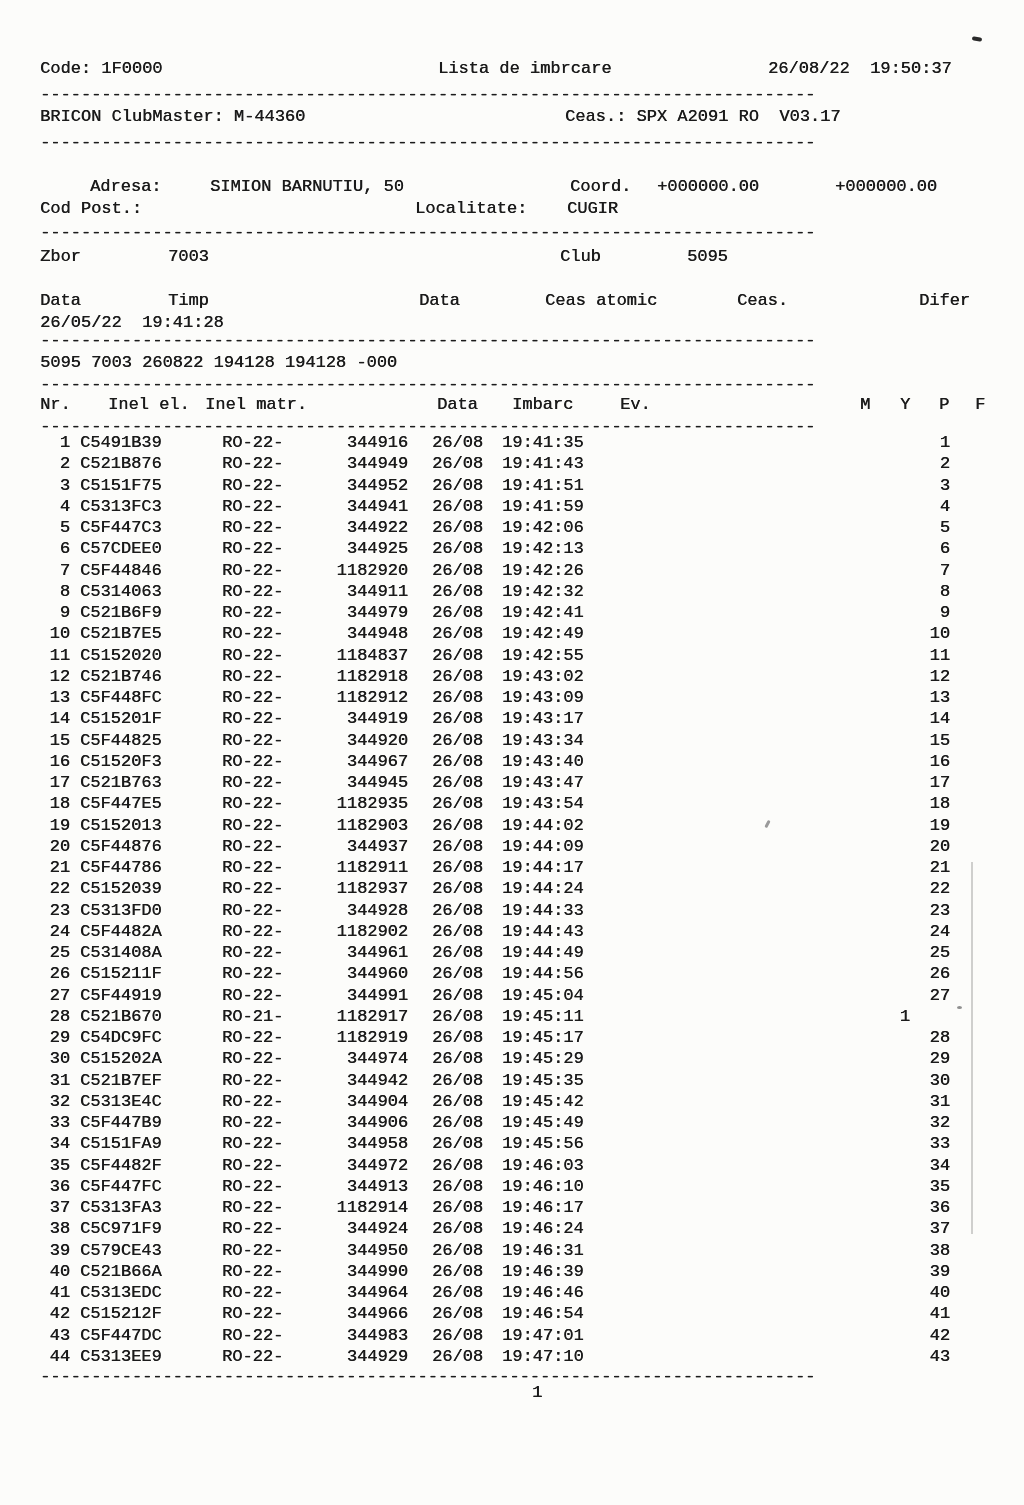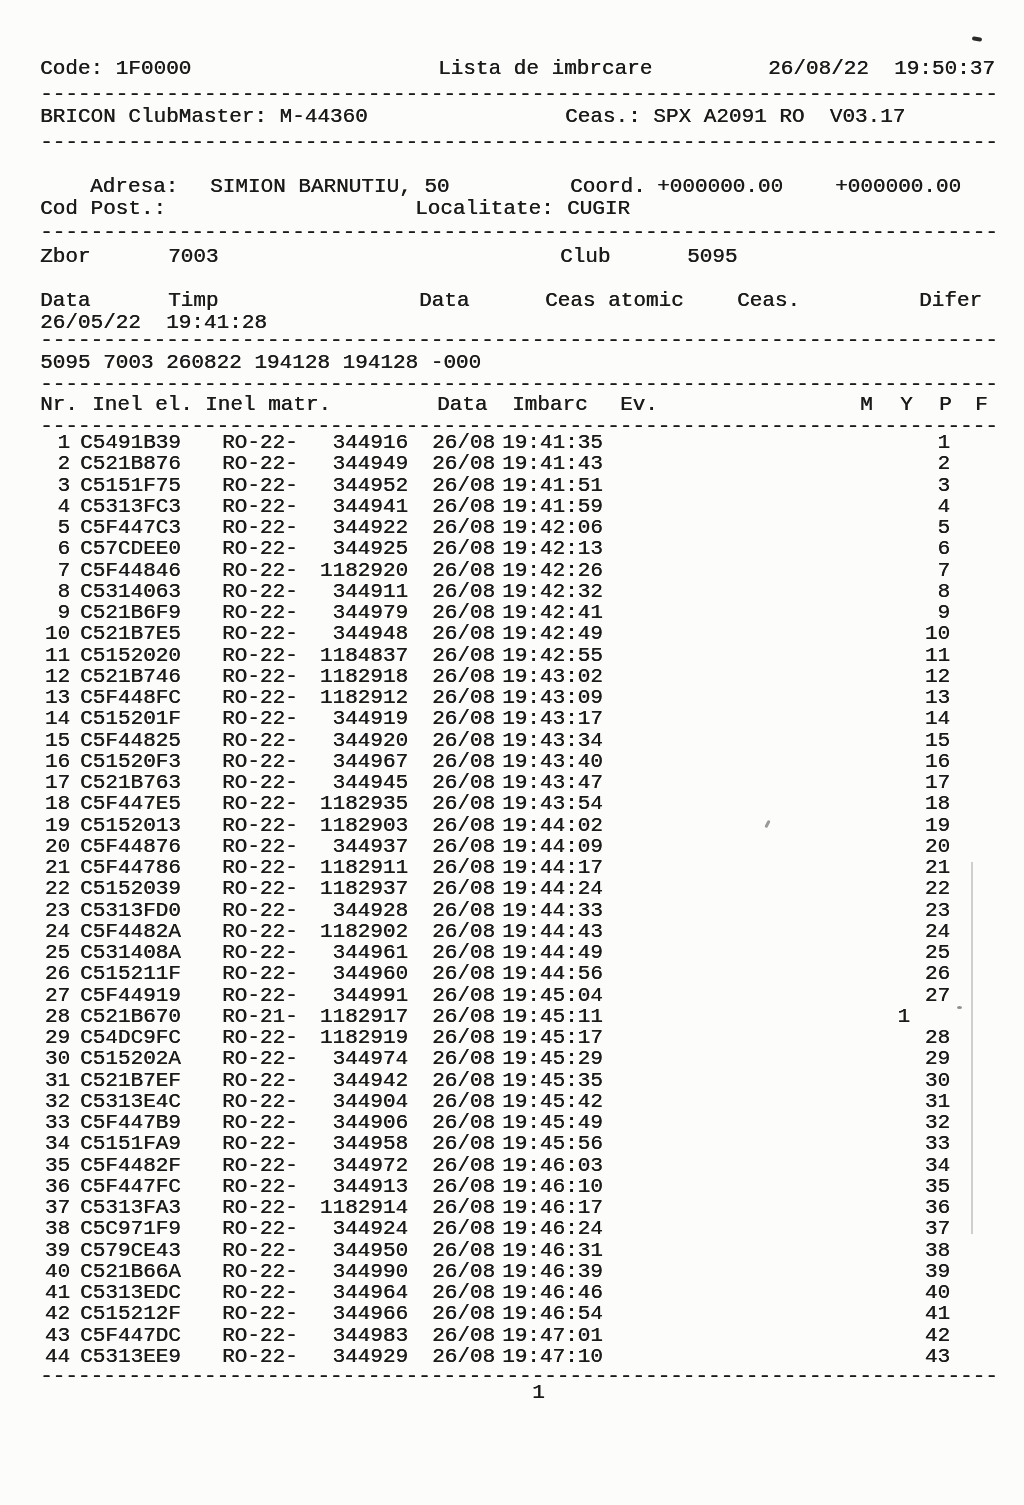--- a/index.html
+++ b/index.html
@@ -1,21 +1,21 @@
 <!DOCTYPE html>
 <html><head>
 <meta charset="utf-8">
 <style>
   html,body{margin:0;padding:0;}
   body{width:1024px;height:1505px;background:#fbfbf9;position:relative;overflow:hidden;}
   .page{position:absolute;inset:0;background:#fcfcfa;}
   .doc{
     position:absolute;left:40px;top:0;width:960px;height:1505px;
     font-family:"Liberation Mono","DejaVu Sans Mono",monospace;
-    font-size:21px;line-height:22px;color:#1b1b1b;
+    font-size:17px;line-height:22px;color:#1b1b1b;
     text-shadow:0.4px 0 0 currentColor;
   }
   .ln{position:absolute;left:0;width:960px;height:22px;white-space:pre;}
   .ab{position:absolute;top:0;white-space:pre;}
   .sep{overflow:hidden;}
   #tbody{position:absolute;left:0;top:432px;width:960px;}
   .trow{position:relative;height:21.25px;}
   .cell{position:absolute;top:0;white-space:pre;}
   .c-nr{left:0;width:30px;text-align:right;}
   .c-el{left:40px;}
@@ -85,21 +85,21 @@
     </div>
     <div class="ln sep" style="top:330px">----------------------------------------------------------------------------</div>
 
     <div class="ln" style="top:352px">
       <span class="ab" style="left:0">5095 7003 260822 194128 194128 -000</span>
     </div>
     <div class="ln sep" style="top:374px">----------------------------------------------------------------------------</div>
 
     <div class="ln" style="top:394px">
       <span class="ab" style="left:0">Nr.</span>
-      <span class="ab" style="left:52px">Inel el.</span>
+      <span class="ab" style="left:68px">Inel el.</span>
       <span class="ab" style="left:165px">Inel matr.</span>
       <span class="ab" style="left:397px">Data</span>
       <span class="ab" style="left:472px">Imbarc</span>
       <span class="ab" style="left:580px">Ev.</span>
       <span class="ab" style="left:820px">M</span>
       <span class="ab" style="left:860px">Y</span>
       <span class="ab" style="left:899px">P</span>
       <span class="ab" style="left:935px">F</span>
     </div>
     <div class="ln sep" style="top:416px">----------------------------------------------------------------------------</div>

